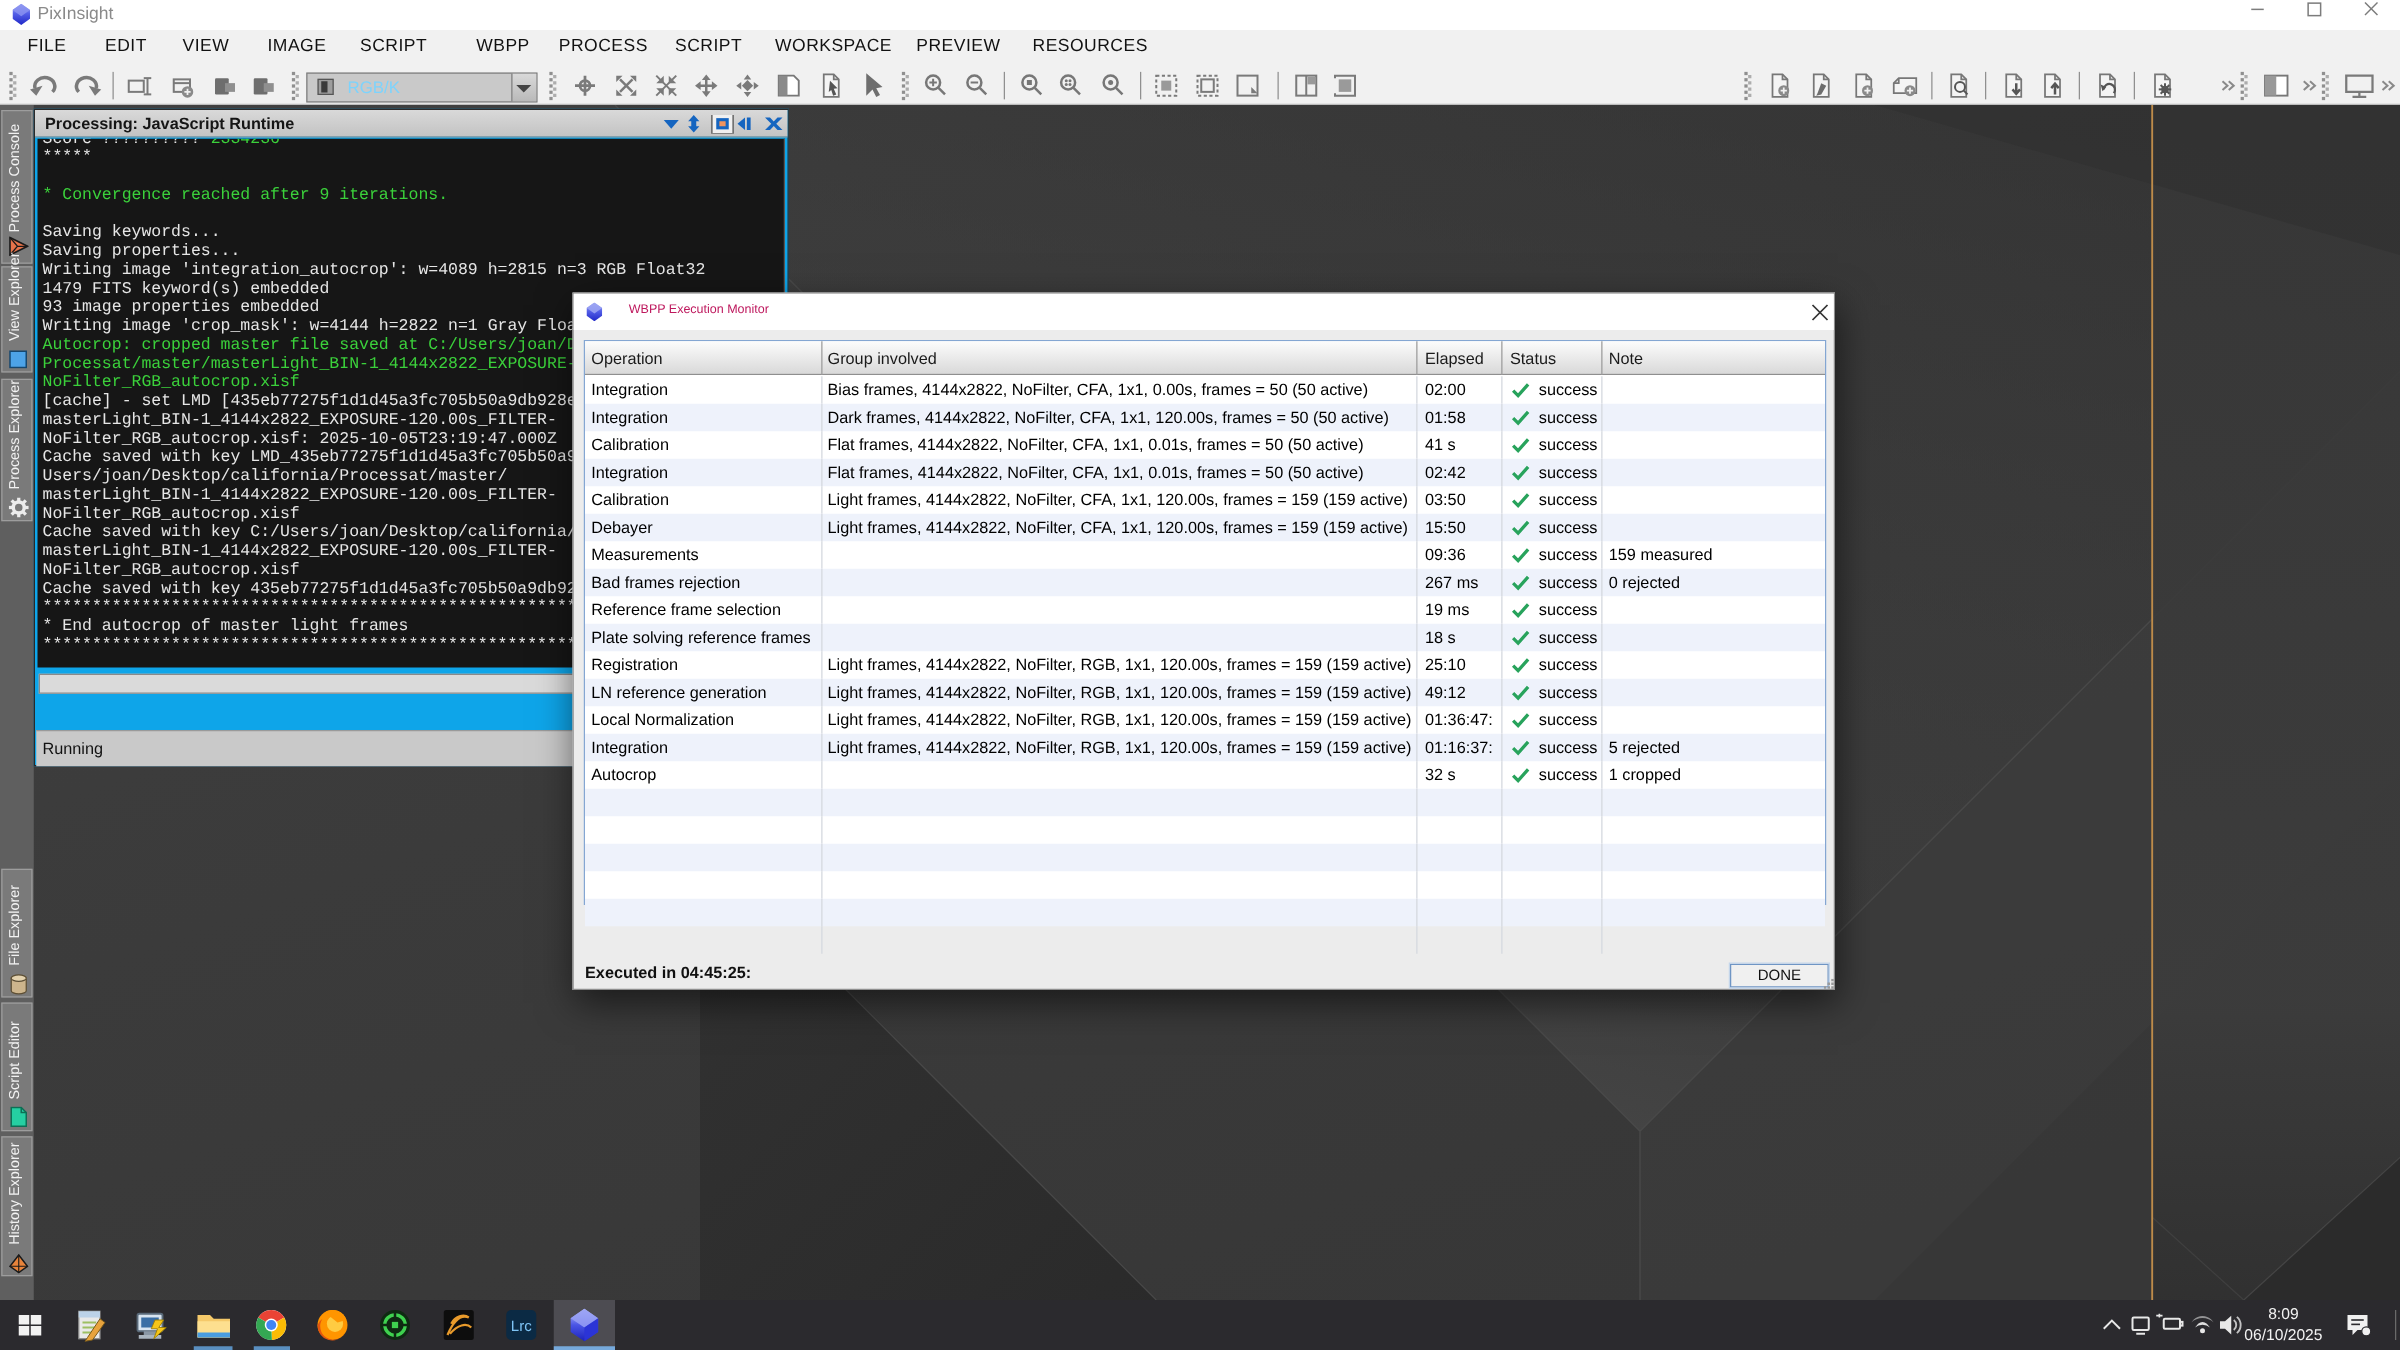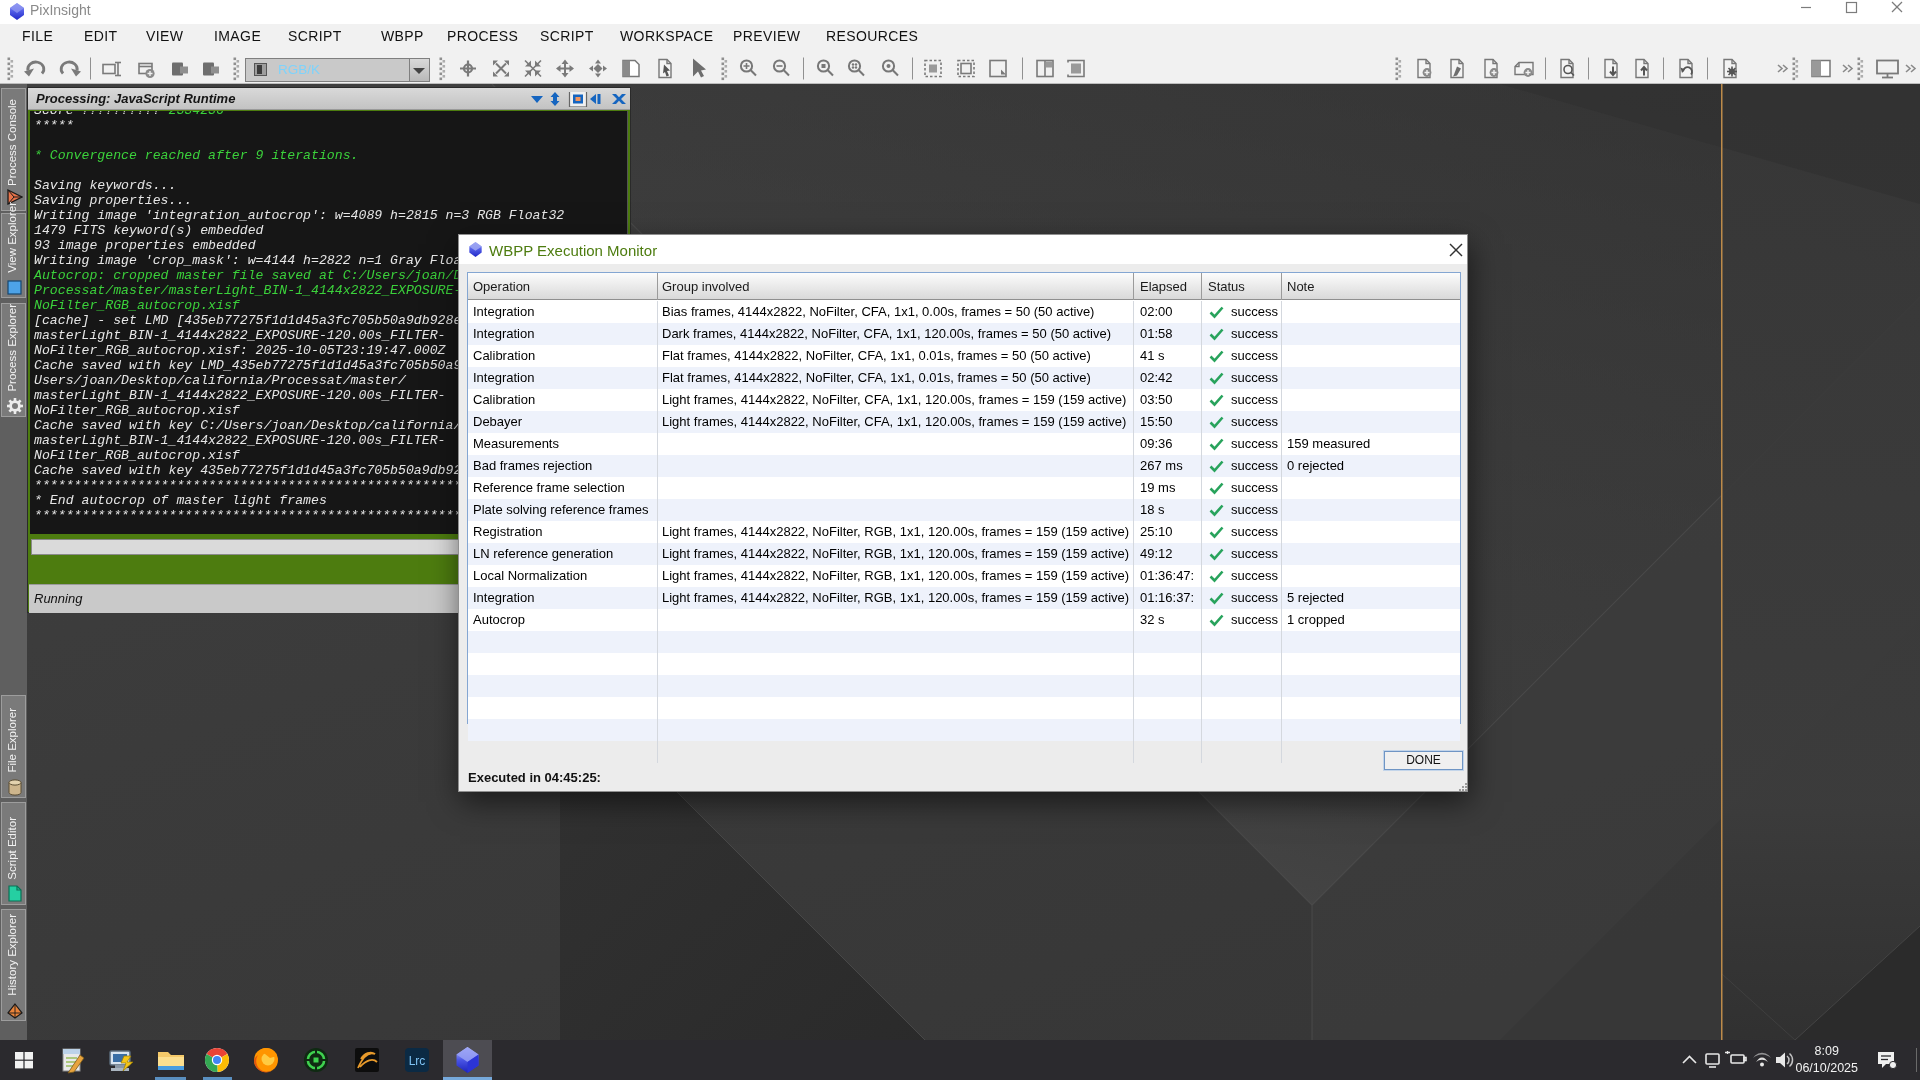--- a/index.html
+++ b/index.html
@@ -16,50 +16,50 @@
   
   #workspace { left:0; top:84px; width:1920px; height:956px; overflow:hidden; }
   
   #dock { left:0; top:84px; width:27px; height:956px; background:#5f5f5f; }
   .dtab { position:absolute; left:1px; width:25px; background:#7a7a7a;
     border:1px solid #9d9d9d; }
   .dtxt { position:absolute; left:4px; bottom:24px; writing-mode:vertical-rl;
     transform:rotate(180deg); font-size:11.5px; color:#f2f2f2; white-space:nowrap; }
   .dico { position:absolute; left:5px; }
   
-  #conwin { left:27px; top:87px; width:604px; height:526px; background:#4d7c0f;
-    border:1px solid #2a2a2a;font-style:italic; }
+  #conwin { left:27px; top:87px; width:604px; height:526px; background:#0ea5e9;
+    border:1px solid #2a2a2a; }
   #contitle { left:0px; top:0px; width:602px; height:22px;
     background:linear-gradient(#d9d9d9,#c3c3c3); border-bottom:1px solid #9a9a9a; }
   #conblack { left:2px; top:23px; width:598px; height:423px; background:#161616;
     border-right:1px solid #555; overflow:hidden; }
   #conpre { left:4px; top:-8px; font-family:"Liberation Mono", monospace;
     font-size:13.2px; line-height:15px; color:#e6e6e6; white-space:pre; }
   .g { color:#3bd13b; }
   #coninput { left:3px; top:451px; width:596px; height:16px; background:#dadada;
     border:1px solid #8a8a8a; }
   #conrun { left:1px; top:496px; width:600px; height:29px; background:#c9c9c9;
     border-top:1px solid #9a9a9a; }
   #conruntxt { left:5px; top:6px; font-size:13px; color:#111; }
   
   #dlg { left:458px; top:234px; width:1010px; height:558px; background:#ececec;
     border:1px solid #8f8f8f; box-shadow:2px 10px 28px rgba(0,0,0,0.55); }
   #dlgtitle { left:0; top:0; width:1008px; height:29px; background:#fff; }
-  #dlgtitletxt { left:30px; top:7px; font-size:15px; color:#4d7c0f; }
+  #dlgtitletxt { left:44px; top:7px; font-size:10px; color:#be185d; }
   #dlgtable { left:8px; top:37px; width:994px; height:452px; background:#fff;
     border:1px solid #84a6d2; }
   #dlghead { left:0; top:0; width:992px; height:27px;
     background:linear-gradient(#fcfcfc,#d9d9d9); border-bottom:1px solid #8f8f8f; }
   .hc { position:absolute; top:6px; font-size:13px; color:#1a1a1a; }
   .hsep { position:absolute; top:0; width:1px; height:27px; background:#9b9b9b; }
   .row { position:absolute; left:0; width:992px; height:22px; }
   .rb { background:#eef2fb; }
   .cell { position:absolute; top:3px; font-size:13px; color:#000; white-space:nowrap; }
   .vsep { position:absolute; top:0; width:1px; height:100%; background:#d4d8de; }
-  #donebtn { left:925px; top:516px; width:79px; height:19px; background:#f0f0f0;
+  #donebtn { left:925px; top:536px; width:79px; height:19px; background:#f0f0f0;
     border:1px solid #6f95c4; outline:1px solid #c3d5ea; font-size:12px; color:#111;
     text-align:center; line-height:17px; }
   
   #taskbar { left:0; top:1040px; width:1920px; height:40px; background:#2b2a2e; }
   #clock { position:absolute; right:62px; top:3px; text-align:center; color:#f2f2f2;
     font-size:12.5px; line-height:17px; }
 </style>
 </head>
 <body>
 

